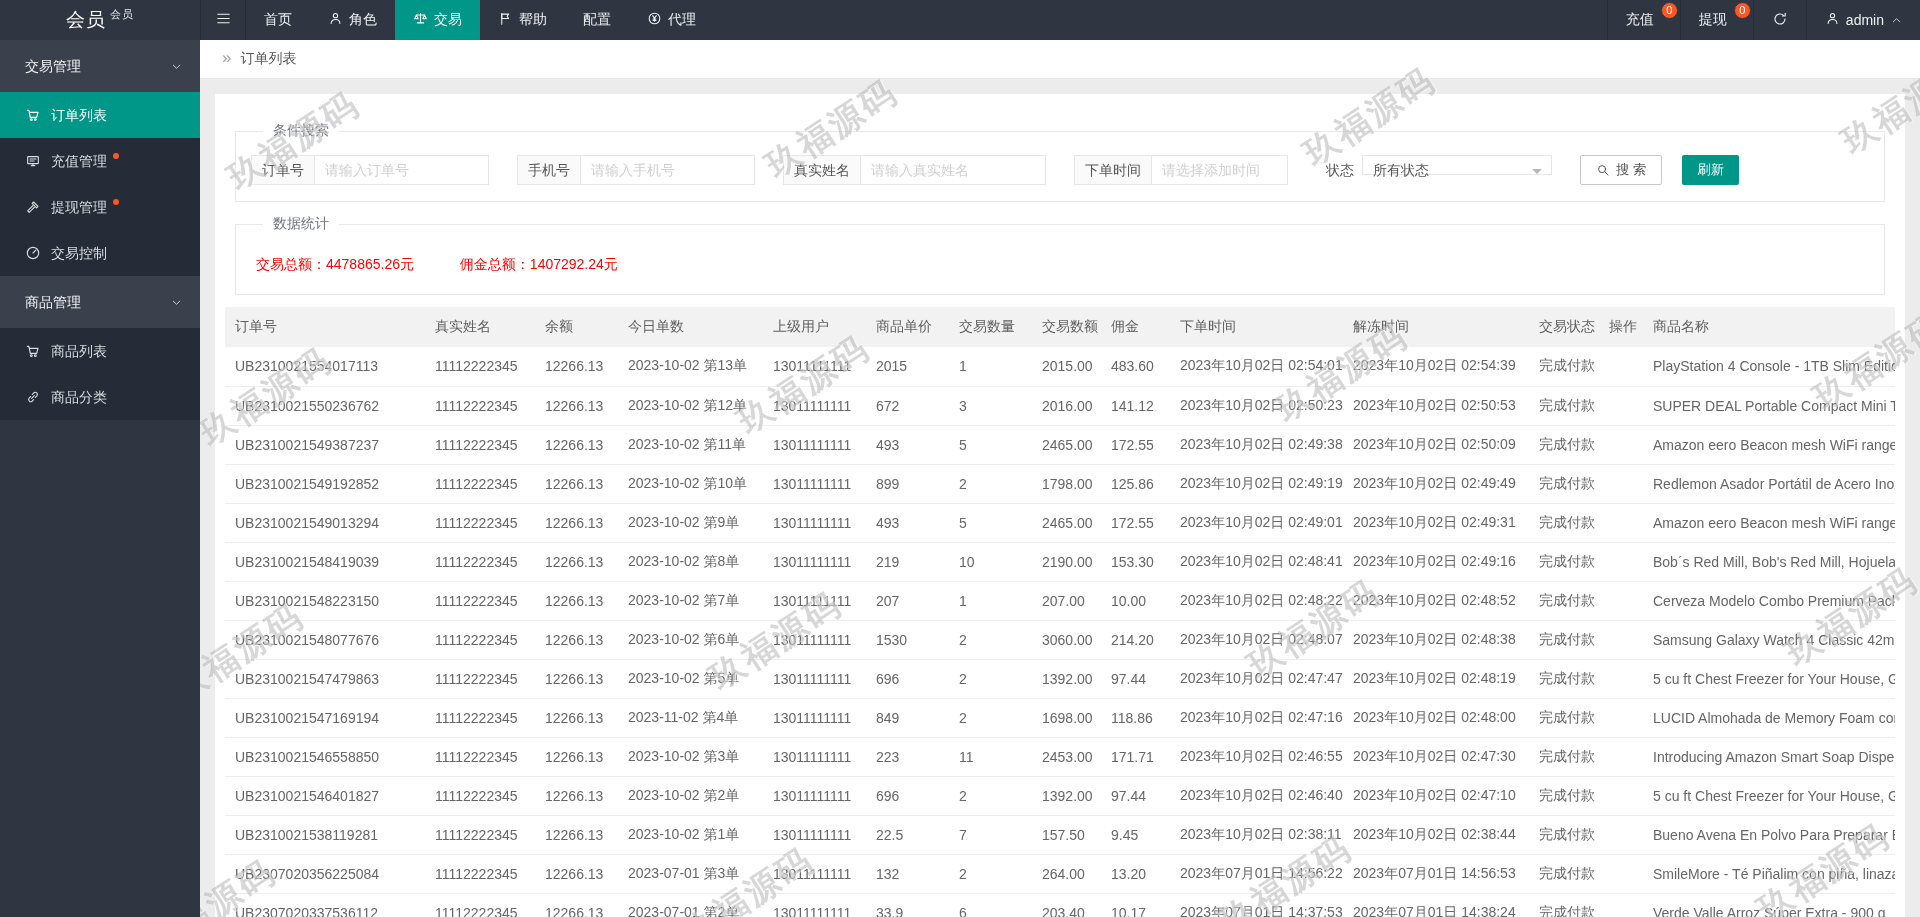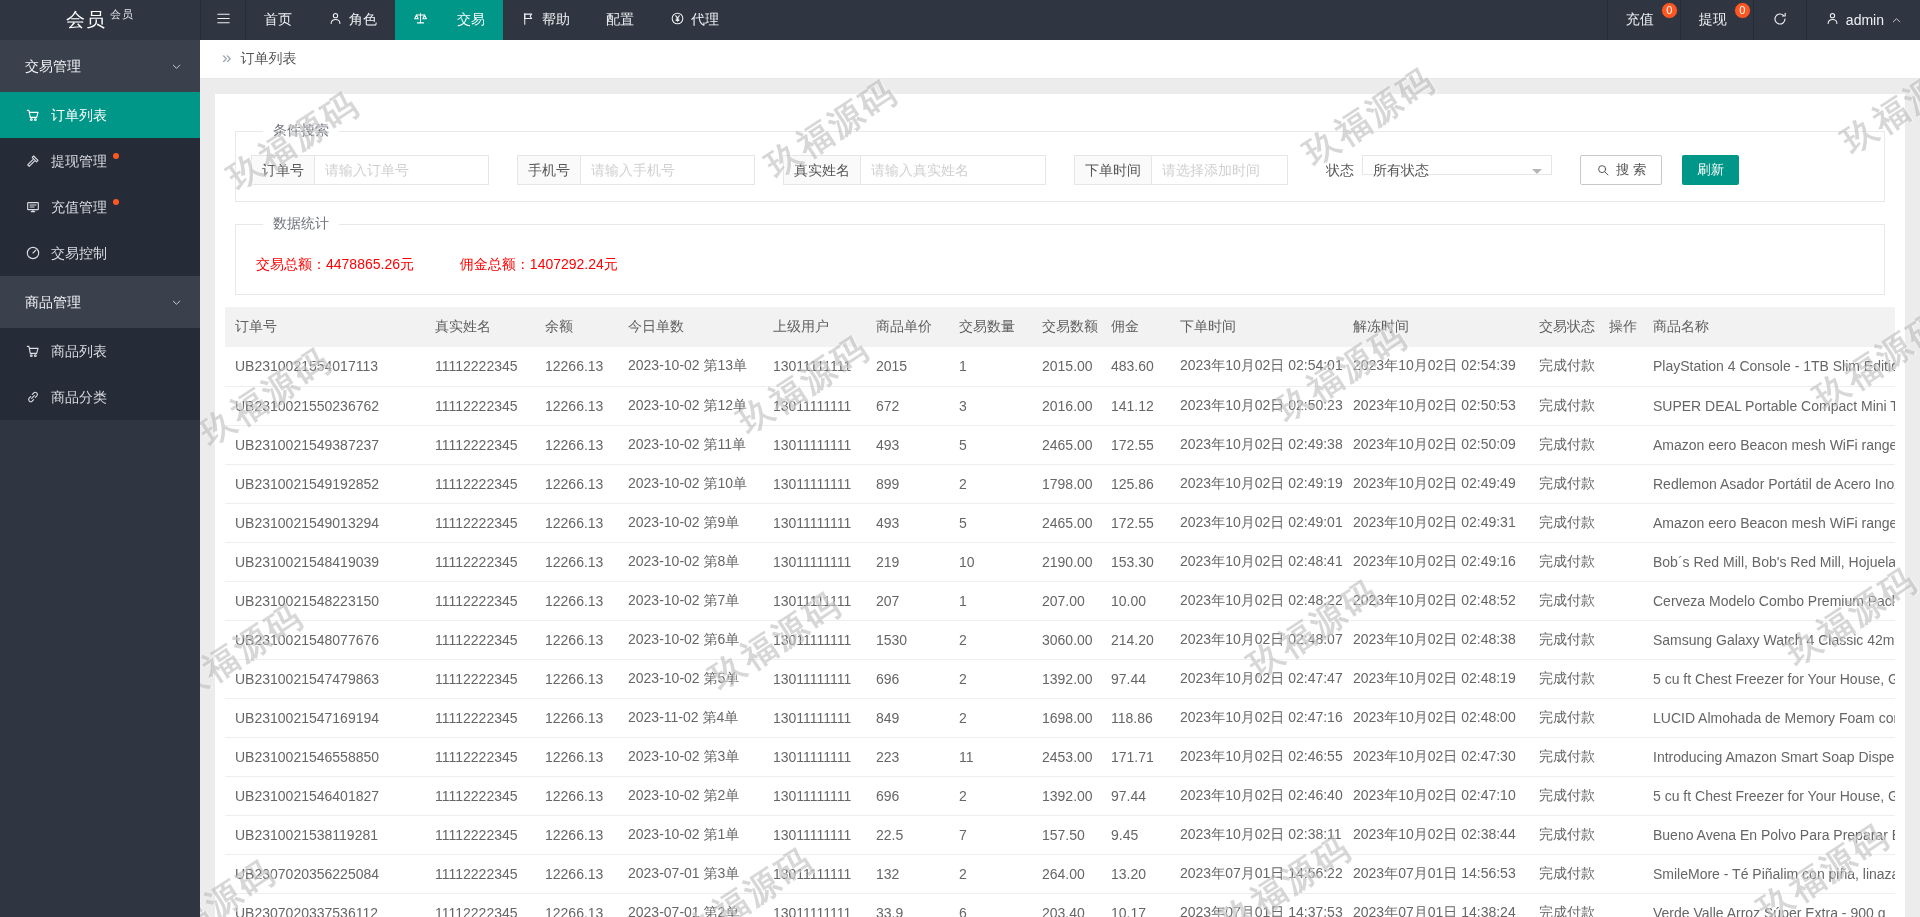--- a/index.html
+++ b/index.html
@@ -6,21 +6,21 @@
   html,body { width:1920px; height:917px; overflow:hidden; }
   body { font-family:"Liberation Sans","DejaVu Sans",sans-serif; font-size:14px; background:#ececec; color:#666; }
   .app { position:relative; width:1920px; height:917px; overflow:hidden; }
 
   
   .navbar { position:absolute; left:0; top:0; width:1920px; height:40px; background:#2f3642; display:flex; align-items:stretch; z-index:30; }
   .logo { width:200px; display:flex; align-items:center; justify-content:center; color:#fff; font-size:19px; letter-spacing:1px; }
   .logo sup { font-size:11px; color:#e3e6ea; margin-left:4px; margin-top:-12px; }
   .nav-item { display:flex; align-items:center; padding:0 18px; color:#eef0f2; cursor:pointer; position:relative; }
   .nav-item svg { width:15px; height:15px; margin-right:6px; }
-  .nav-item.active { background:#009688; color:#fff;gap:23px; }
+  .nav-item.active { background:#009688; color:#fff; }
   .nav-burger { width:46px; justify-content:center; border-left:1px solid #272d38; border-right:1px solid #272d38; }
   .nav-burger svg { margin:0; width:17px; height:17px; }
   .nav-right { margin-left:auto; display:flex; align-items:stretch; }
   .nav-right .nav-item { border-left:1px solid #272d38; }
   .badge { position:absolute; top:2px; right:2px; min-width:17px; height:17px; line-height:15px; padding:0 4px; background:#ff5722; border:1px solid #2f3642; border-radius:9px; color:#fff; font-size:11px; text-align:center; }
   .badge-item { padding-right:26px; }
   .user-item svg.caret { width:11px; height:11px; margin:0 0 0 7px; }
 
   
   .sidebar { position:absolute; left:0; top:40px; width:200px; height:877px; background:#2f3642; z-index:20; }
@@ -156,32 +156,32 @@
     <div class="side-item active">
       <svg viewBox="0 0 24 24">
           <path d="M3.5 5h2.4l2 10.5h9.6l2-7.5H6.5"></path>
           <circle cx="9.5" cy="19" r="1.3"></circle>
           <circle cx="15.5" cy="19" r="1.3"></circle>
         </svg>
       <span>订单列表</span>
     </div>
     <div class="side-item">
       <svg viewBox="0 0 24 24">
+          <rect x="4" y="5.5" width="16" height="10.5" rx="1"></rect>
+          <path d="M7.5 9h9M7.5 12h6M12 16v3M9.5 19h5"></path>
+        </svg>
+      <span>充值管理</span>
+      <span class="side-dot"></span>
+    </div>
+    <div class="side-item">
+      <svg viewBox="0 0 24 24">
           <path d="M13 4.5l6.5 6.5-2.2 2.2L10.8 6.7z"></path>
           <path d="M11.9 9.8L4 17.7l2.3 2.3 7.9-7.9"></path>
         </svg>
       <span>提现管理</span>
-      <span class="side-dot"></span>
-    </div>
-    <div class="side-item">
-      <svg viewBox="0 0 24 24">
-          <rect x="4" y="5.5" width="16" height="10.5" rx="1"></rect>
-          <path d="M7.5 9h9M7.5 12h6M12 16v3M9.5 19h5"></path>
-        </svg>
-      <span>充值管理</span>
       <span class="side-dot"></span>
     </div>
     <div class="side-item">
       <svg viewBox="0 0 24 24">
           <circle cx="12" cy="12" r="8.5"></circle>
           <path d="M12 12l4.2-4.2M12 12h.01"></path>
         </svg>
       <span>交易控制</span>
     </div>
     <div class="side-group-title">

